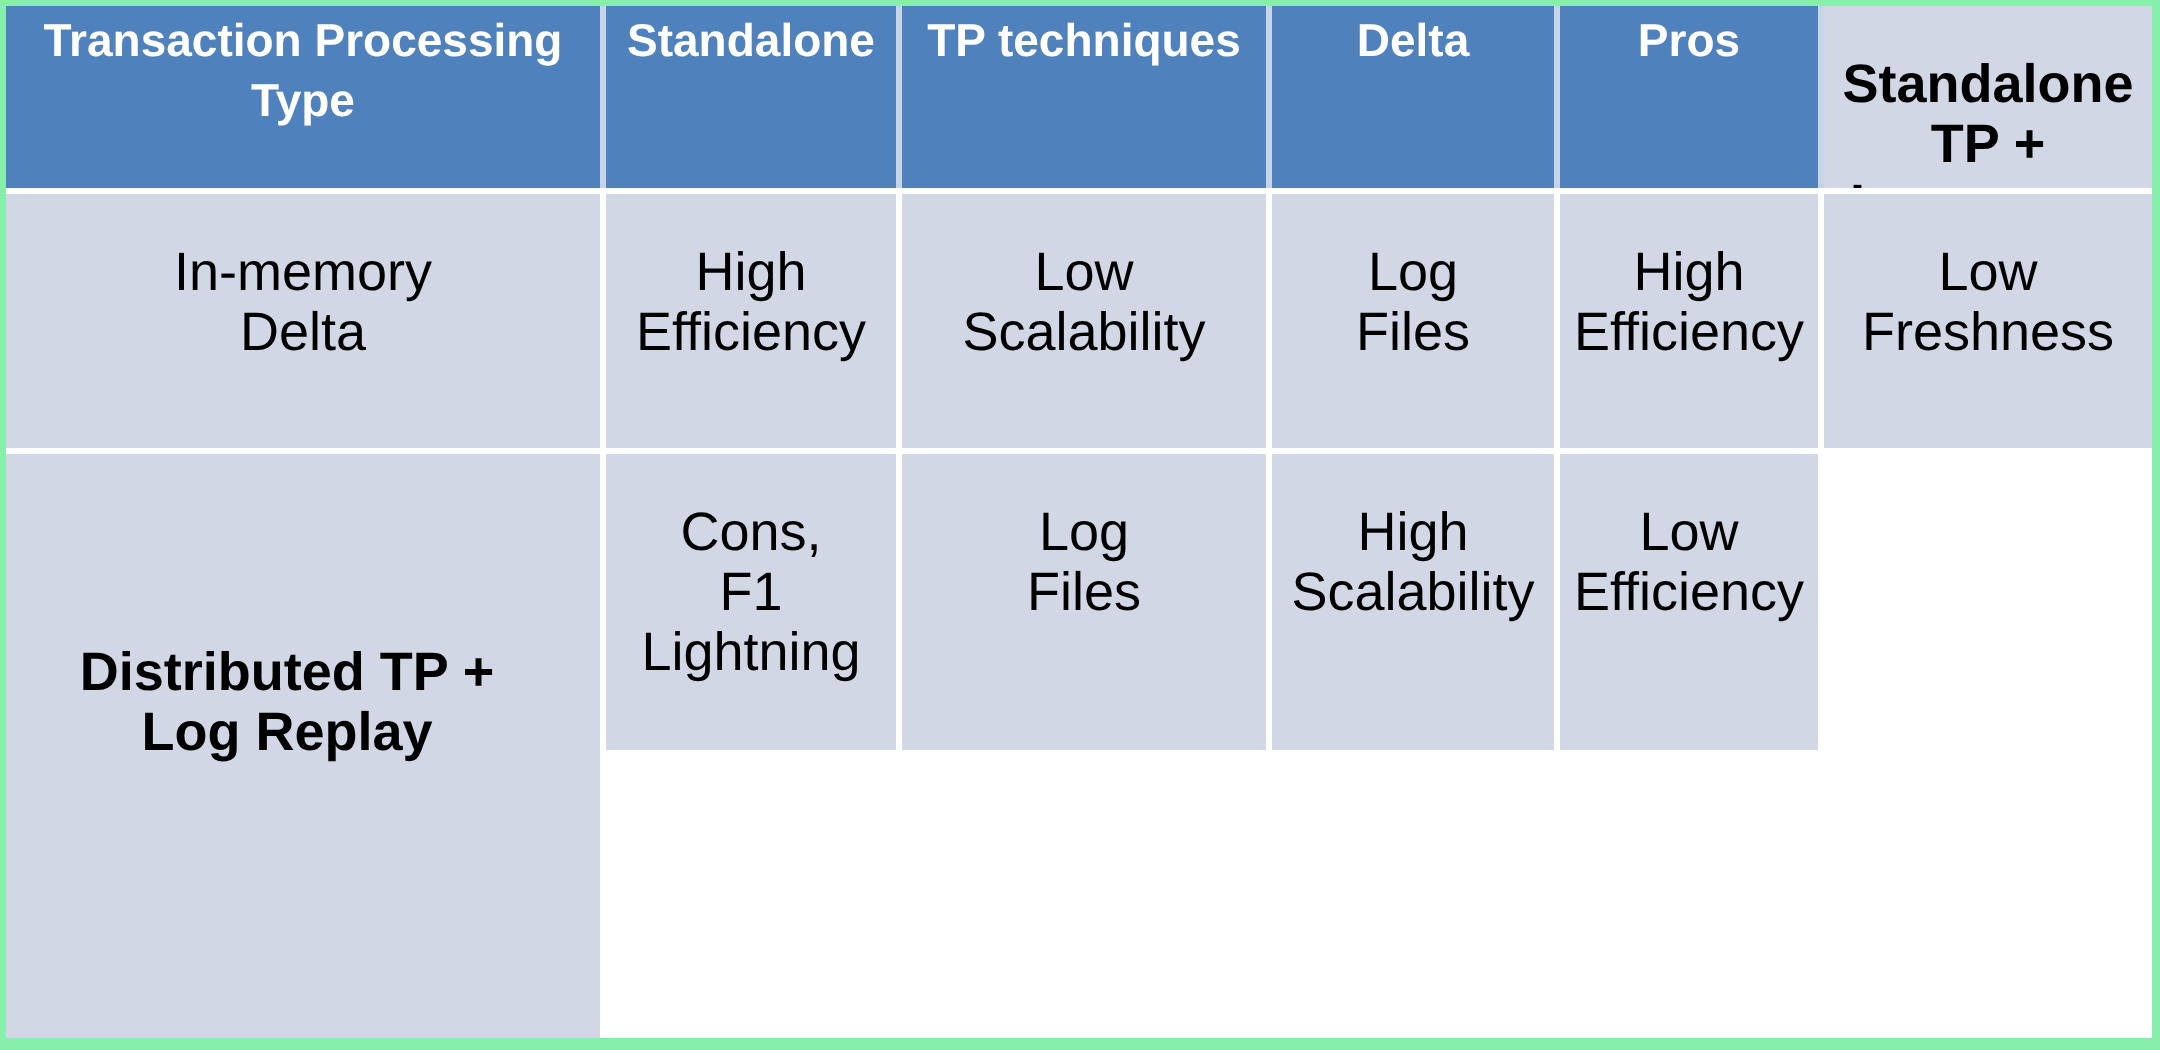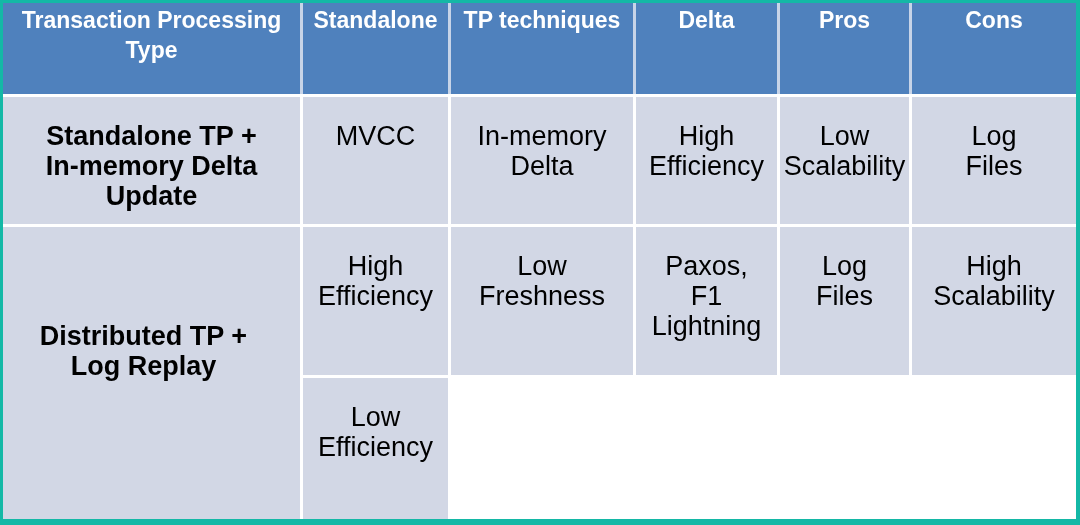--- a/index.html
+++ b/index.html
@@ -5,21 +5,21 @@
   html, body {
     margin: 0;
     padding: 0;
     background: #ffffff;
     font-family: "Liberation Sans", "DejaVu Sans", sans-serif;
   }
   .page {
     position: relative;
     width: 1080px;
     height: 525px;
-    background: #14b8a6;
+    background: #86efac;
     overflow: hidden;
     box-sizing: border-box;
     padding: 3px 4px 6px 3px;
   }
   .tbl {
     display: grid;
     grid-template-columns: 297px 145px 182px 141px 129px 164px;
     grid-template-rows: 91px 127px 148px 141px;
     gap: 3px;
     width: 1073px;
@@ -63,43 +63,41 @@
 
 <div class="page">
   <div class="tbl">
 
     <div class="cell head">Transaction Processing
 Type</div>
     <div class="cell head">Standalone</div>
     <div class="cell head">TP techniques</div>
     <div class="cell head">Delta</div>
     <div class="cell head">Pros</div>
-    <div class="cell head">Cons</div>
 
     <div class="cell bodycell bold">Standalone TP +
 In-memory Delta Update</div>
-    <div class="cell bodycell">MVCC</div>
     <div class="cell bodycell">In-memory
 Delta</div>
     <div class="cell bodycell">High
 Efficiency</div>
     <div class="cell bodycell">Low
 Scalability</div>
 
     <div class="cell bodycell bold merged">Distributed TP +
 Log Replay</div>
 
     <div class="cell bodycell">Log
 Files</div>
     <div class="cell bodycell">High
 Efficiency</div>
     <div class="cell bodycell">Low
 Freshness</div>
 
-    <div class="cell bodycell">Paxos,
+    <div class="cell bodycell">Cons,
 F1
 Lightning</div>
     <div class="cell bodycell">Log
 Files</div>
     <div class="cell bodycell">High
 Scalability</div>
     <div class="cell bodycell">Low
 Efficiency</div>
 
   </div>

